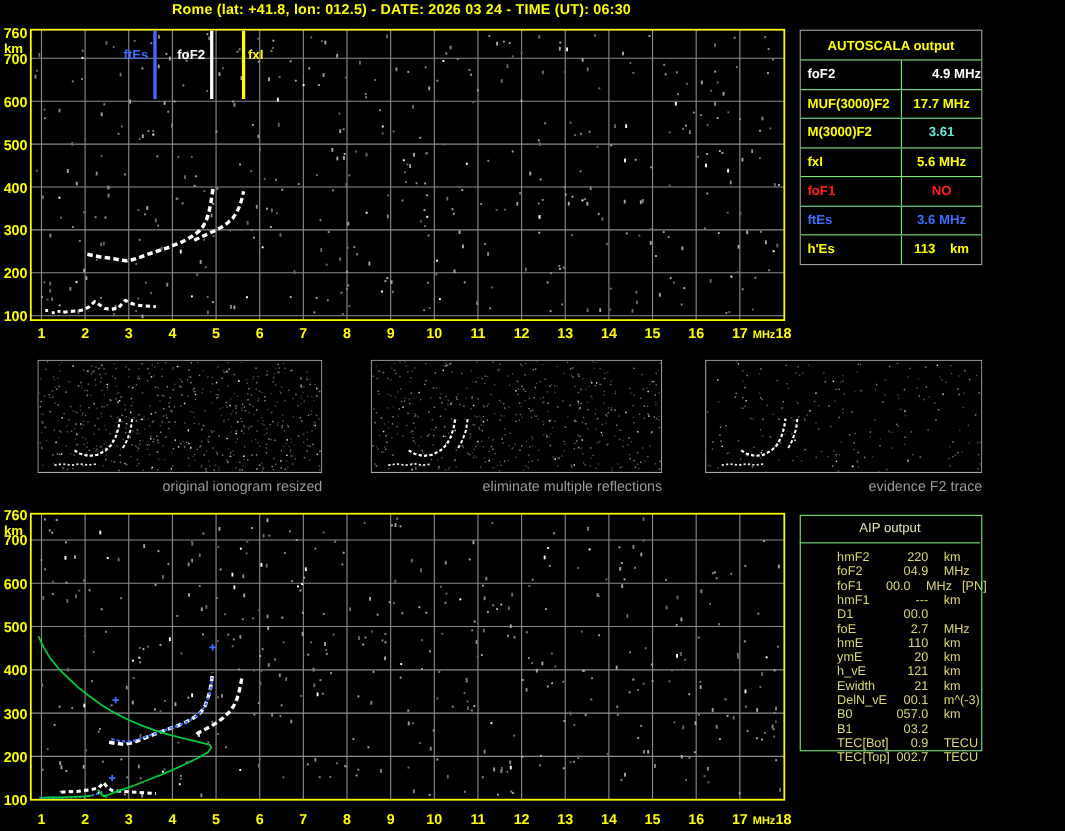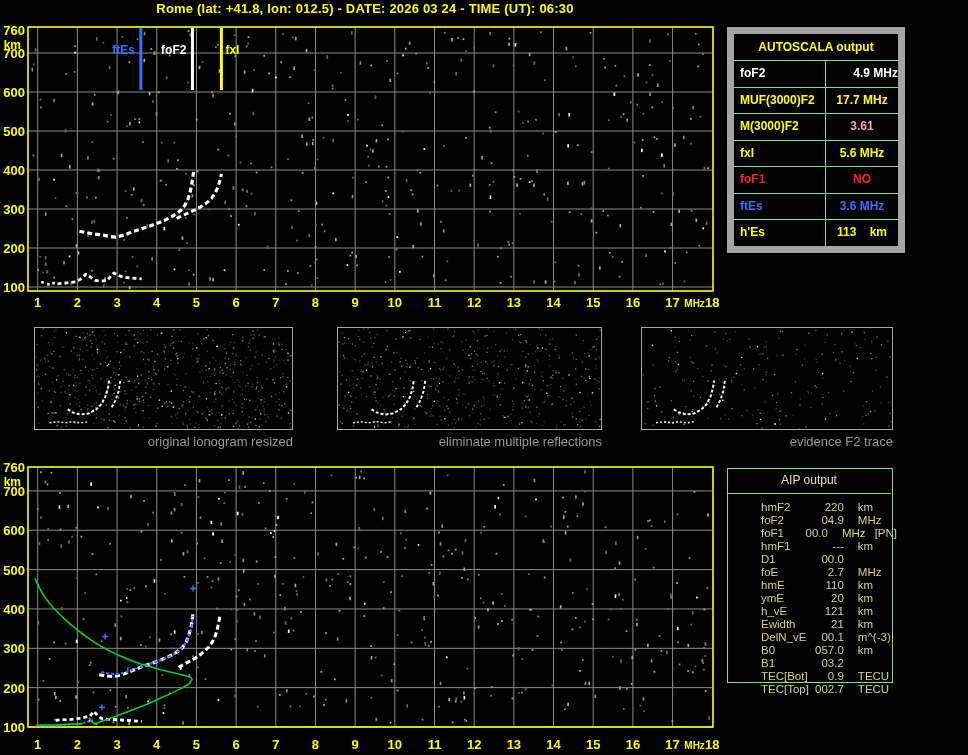--- a/index.html
+++ b/index.html
@@ -2,21 +2,21 @@
 <html><head>
 <meta charset="utf-8">
 <style>
   html,body{margin:0;padding:0;background:#000;}
   #root{position:relative;width:968px;height:755px;background:#000;overflow:hidden;
         font-family:"Liberation Sans","DejaVu Sans",sans-serif;}
   .title{position:absolute;left:0;top:1px;width:730px;text-align:center;color:#ffff00;
          font-size:13px;font-weight:bold;letter-spacing:.2px;}
   svg{position:absolute;display:block;}
   
-  #autoscala{position:absolute;left:727px;top:27px;width:164px;border:7px solid #a3a3a3;}
+  #autoscala{position:absolute;left:727px;top:27px;width:164px;border:1px solid #a3a3a3;}
   .at-head{height:26px;line-height:26px;text-align:center;color:#ffff00;font-size:12px;
            font-weight:bold;}
   .at-row{display:flex;height:25.5px;border-top:1px solid #7ce87c;font-size:12px;font-weight:bold;}
   .at-label{width:85px;border-right:1px solid #7ce87c;padding-left:6px;line-height:25.5px;
             white-space:pre;}
   .at-value{flex:1;text-align:center;line-height:25.5px;white-space:pre;}
   
   .panel{position:absolute;}
   .panel-caption{position:absolute;text-align:right;color:#9a9a9a;font-size:13px;}
   
@@ -544,21 +544,21 @@
         <div class="at-row">
           <div class="at-label" style="color: rgb(255, 255, 255);">foF2</div>
           <div class="at-value" style="color: rgb(255, 255, 255); text-align: right;">4.9 MHz</div>
         </div>
         <div class="at-row">
           <div class="at-label" style="color: rgb(255, 255, 0);">MUF(3000)F2</div>
           <div class="at-value" style="color: rgb(255, 255, 0);">17.7 MHz</div>
         </div>
         <div class="at-row">
           <div class="at-label" style="color: rgb(255, 255, 0);">M(3000)F2</div>
-          <div class="at-value" style="color: #fca5a5;">3.61</div>
+          <div class="at-value" style="color: #5eead4;">3.61</div>
         </div>
         <div class="at-row">
           <div class="at-label" style="color: rgb(255, 255, 0);">fxI</div>
           <div class="at-value" style="color: rgb(255, 255, 0);">5.6 MHz</div>
         </div>
         <div class="at-row">
           <div class="at-label" style="color: rgb(255, 32, 32);">foF1</div>
           <div class="at-value" style="color: rgb(255, 32, 32);">NO</div>
         </div>
         <div class="at-row">

